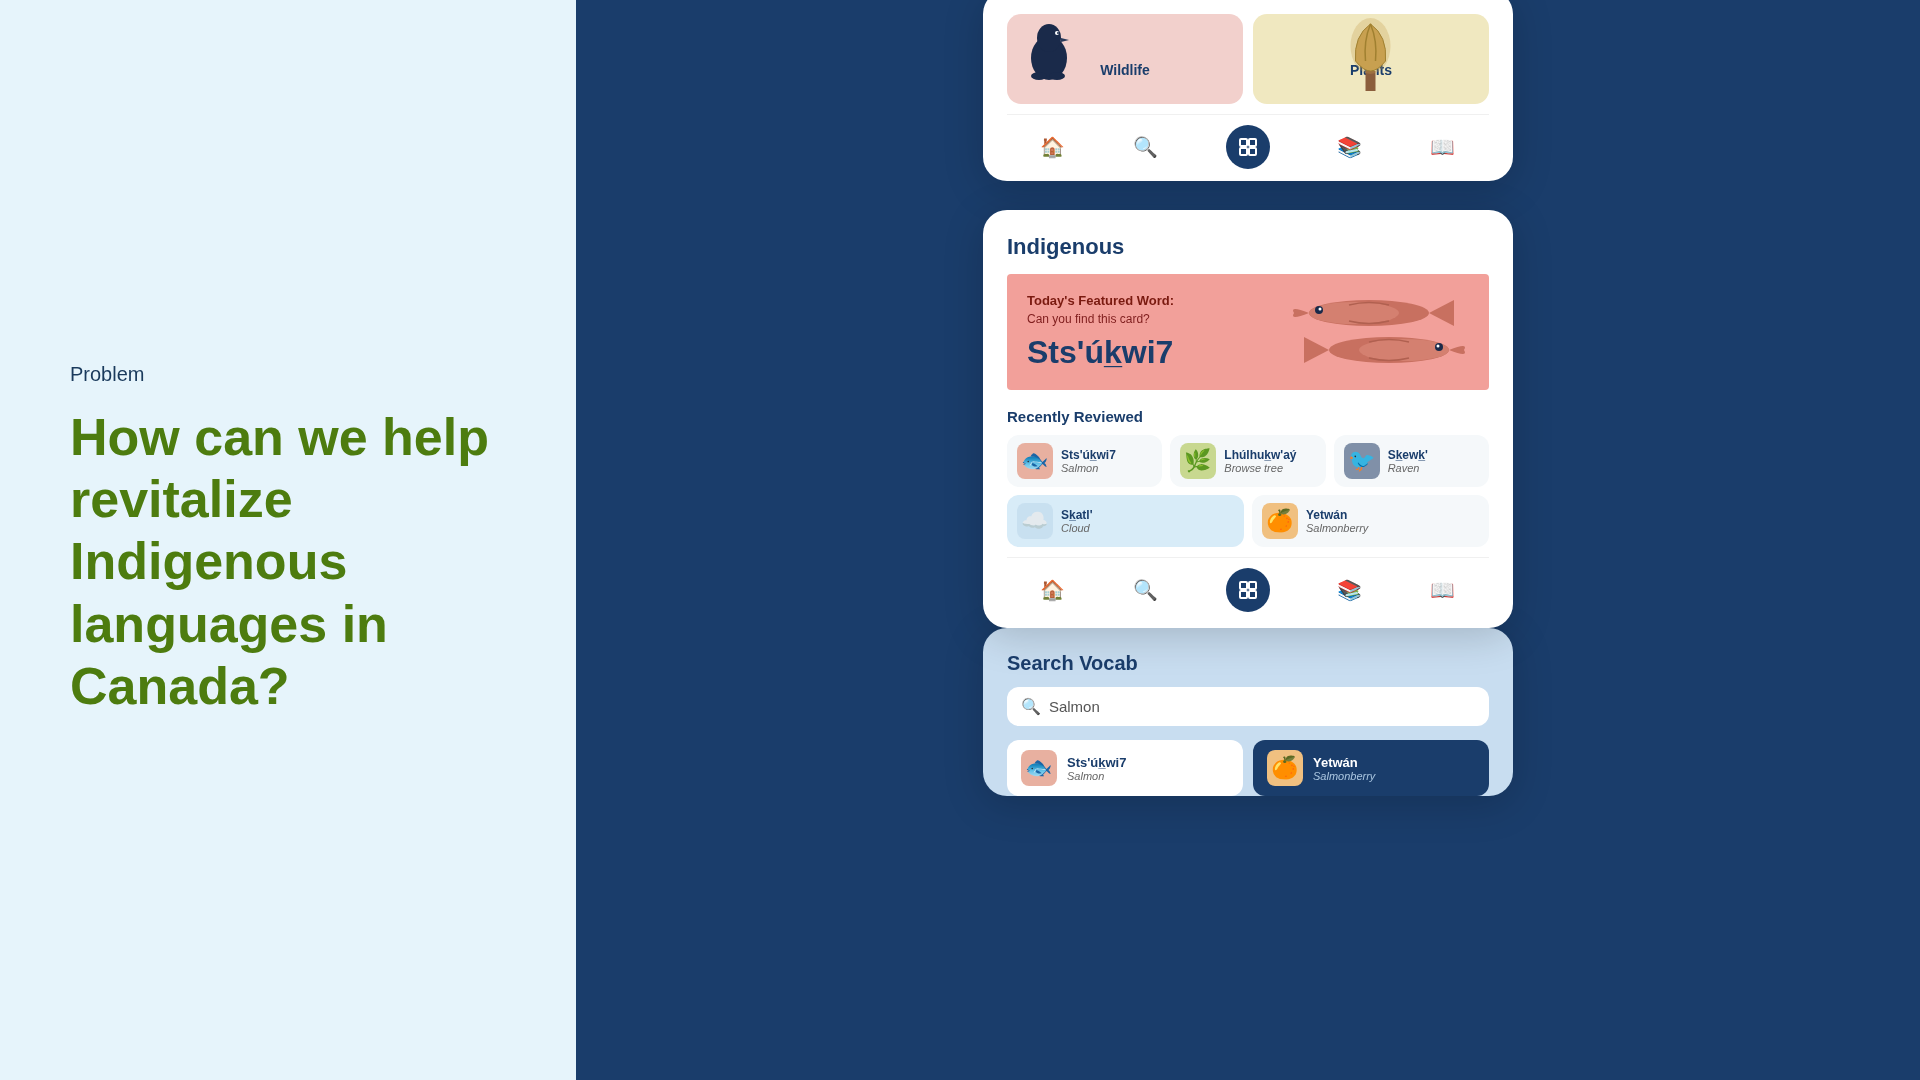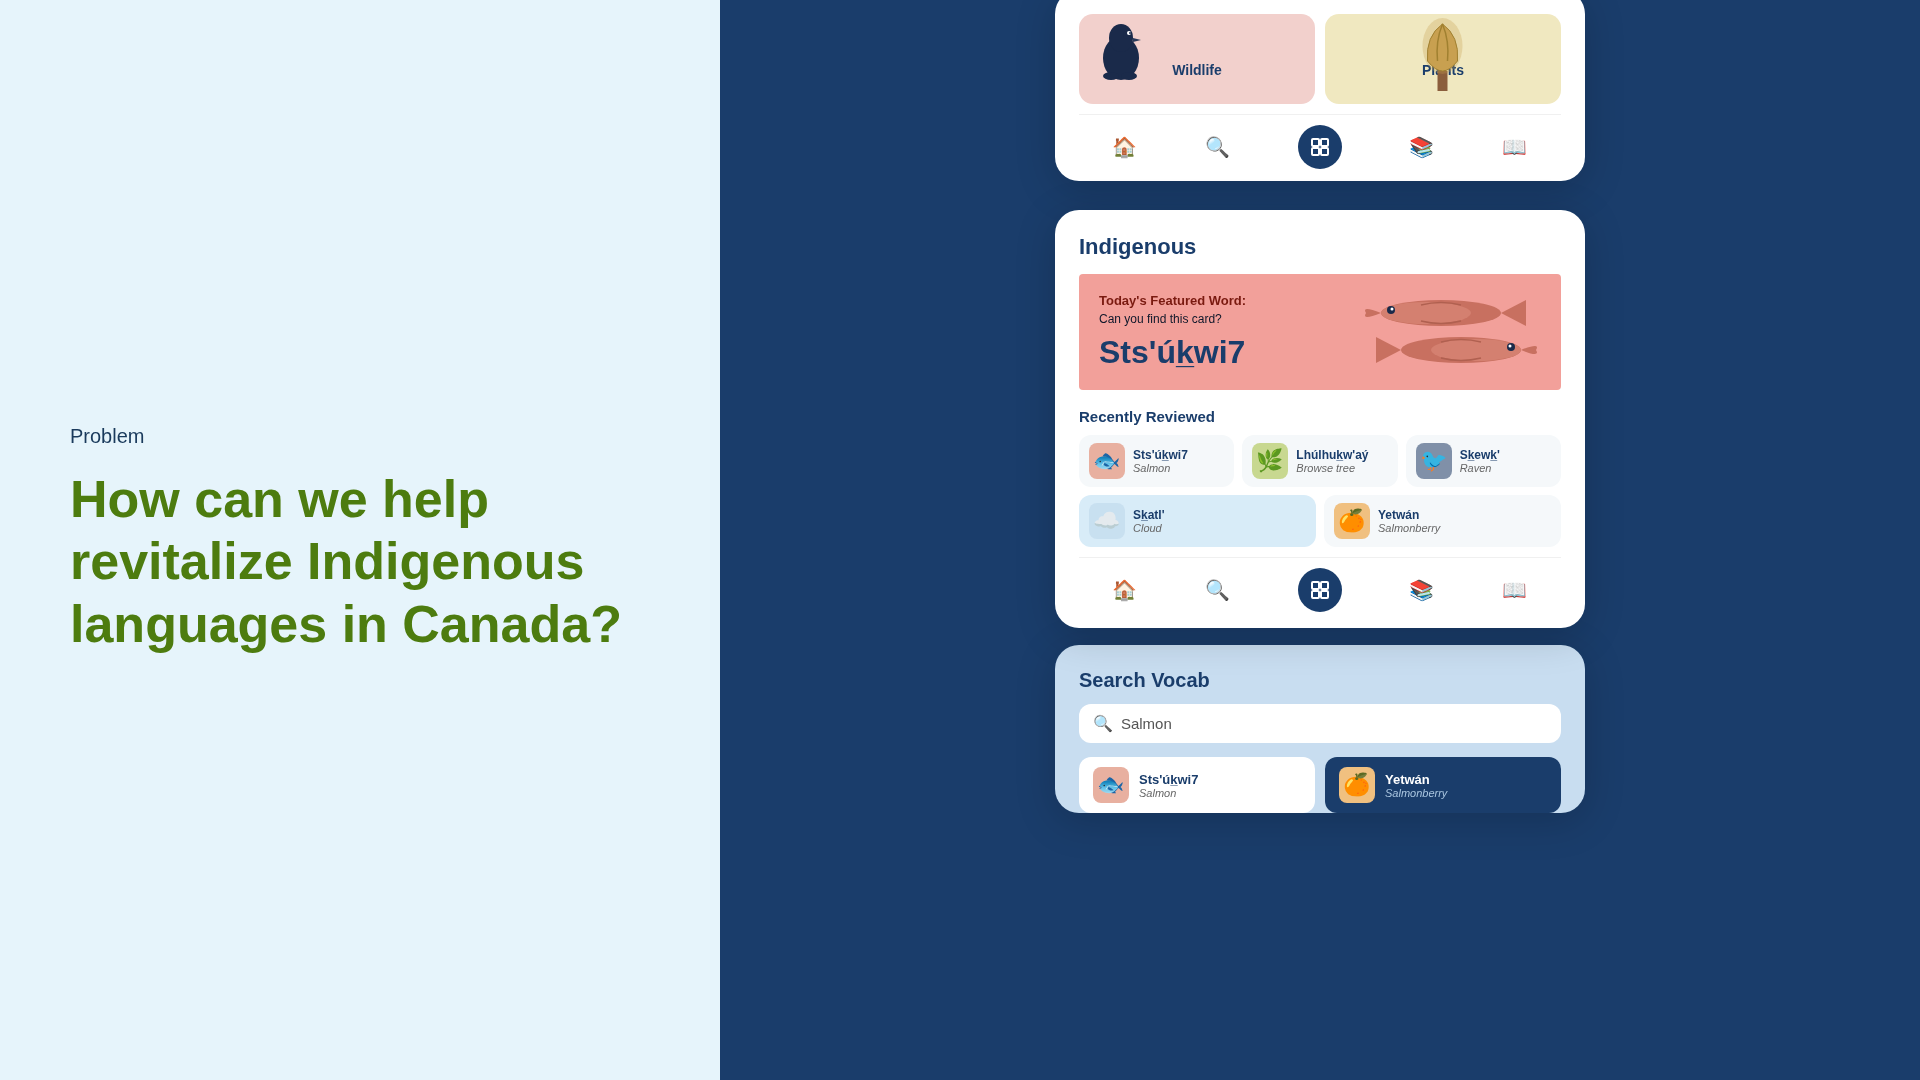--- a/index.html
+++ b/index.html
@@ -6,21 +6,21 @@
     body {
       width: 1920px;
       height: 1080px;
       display: flex;
       font-family: -apple-system, BlinkMacSystemFont, 'Segoe UI', sans-serif;
       overflow: hidden;
     }
 
     
     .left-panel {
-      width: 720px;
+      width: 576px;
       height: 1080px;
       background: #e6f4fb;
       display: flex;
       flex-direction: column;
       justify-content: center;
       padding: 112px 70px;
       flex-shrink: 0;
     }
     .problem-label {
       font-size: 20px;
@@ -172,21 +172,21 @@
     }
     .featured-text-block {}
     .featured-label {
       font-size: 13px;
       font-weight: 700;
       color: #7a1a10;
       margin-bottom: 4px;
     }
     .featured-sublabel {
       font-size: 12px;
-      color: #0f172a;
+      color: #7f1d1d;
       margin-bottom: 8px;
     }
     .featured-word {
       font-size: 32px;
       font-weight: 700;
       color: #1a3d6b;
     }
     .featured-fish {
       flex-shrink: 0;
     }
@@ -236,21 +236,21 @@
       color: #1a3d6b;
     }
     .word-english {
       font-size: 11px;
       color: #666;
       font-style: italic;
     }
 
     
     .card-search {
-      top: 645px;
+      top: 628px;
       left: 50%;
       transform: translateX(-50%);
       z-index: 1;
       background: #c8ddf0;
       padding-bottom: 0;
       overflow: hidden;
     }
     .card-search-title {
       font-size: 20px;
       font-weight: 700;

